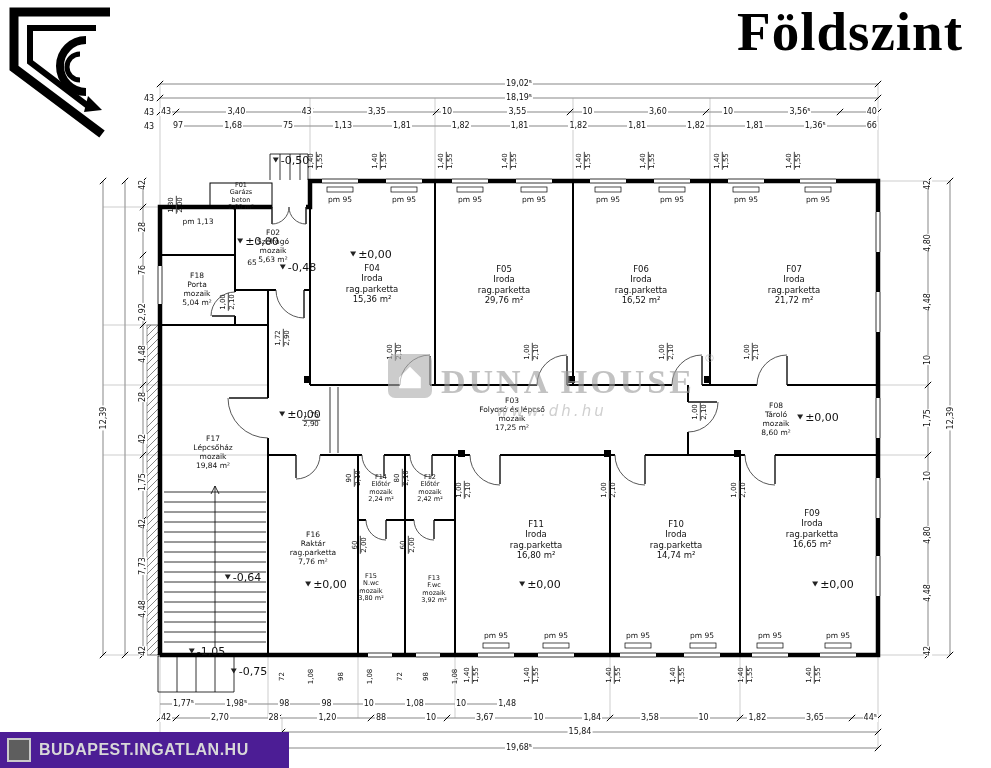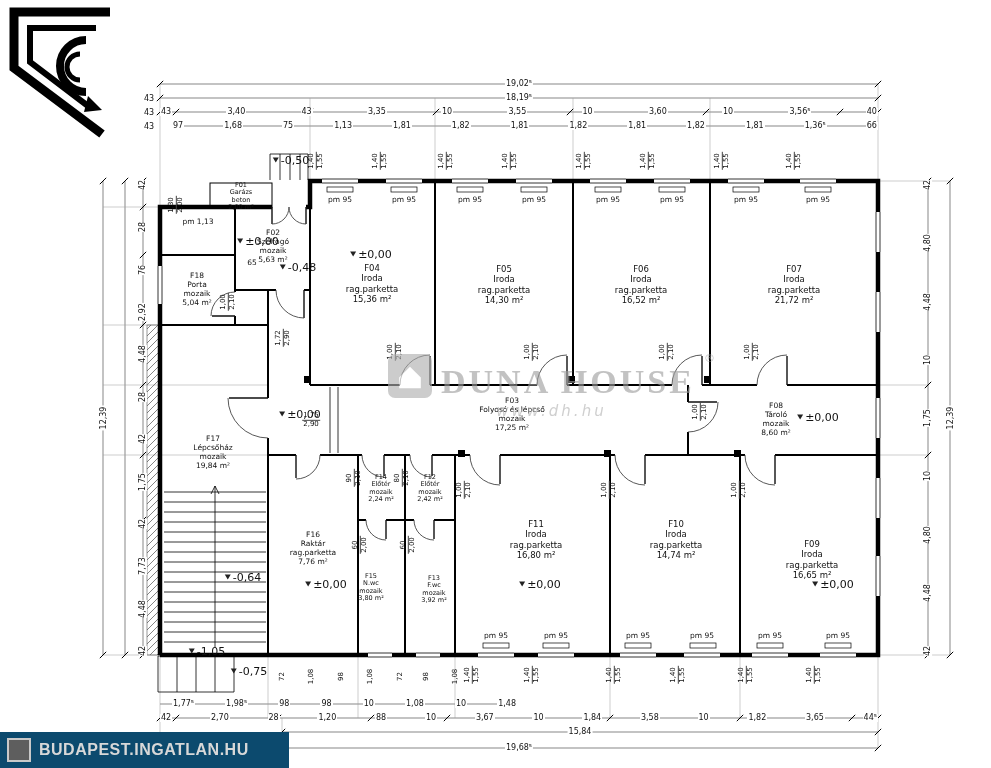--- a/index.html
+++ b/index.html
@@ -35,21 +35,21 @@
   .room.sm{font-size:7.5px;}
   .room.xs{font-size:6.5px;line-height:1.15;}
   
   .dhwm{position:absolute;left:388px;top:350px;opacity:.62;}
   .dh-row{display:flex;align-items:center;gap:9px;}
   .dh-logo{width:44px;height:44px;background:#aeaeae;border-radius:7px;display:flex;
            align-items:center;justify-content:center;}
   .dh-text{font-family:"Liberation Serif",serif;font-weight:700;font-size:34px;color:#9d9d9d;letter-spacing:3px;margin-top:13px;}
   .dh-reg{font-size:11px;color:#9d9d9d;align-self:flex-start;margin-top:2px;}
   .dh-url{text-align:center;font-size:15px;letter-spacing:3px;color:#b3b3b3;margin-top:1px;font-style:italic;}
-  .footer{position:absolute;left:0;top:732px;width:289px;height:36px;background:#0c4a6e;
+  .footer{position:absolute;left:0;top:732px;width:289px;height:36px;background:#4c1d95;
           display:flex;align-items:center;gap:8px;padding:0 7px;box-sizing:border-box;}
   .footer-logo{width:24px;height:24px;background:#5e5e5e;border:2px solid #c9c9c9;box-sizing:border-box;}
   .footer-text{font-family:"Liberation Sans",sans-serif;font-weight:700;font-size:16px;
                color:#d8d8d8;letter-spacing:.5px;}
 </style>
 </head>
 <body>
 
 <div class="canvas">
 
@@ -521,21 +521,21 @@
   <div class="room" style="left:372px;top:284px">
     <div>F04</div>
     <div>Iroda</div>
     <div>rag.parketta</div>
     <div>15,36 m²</div>
   </div>
   <div class="room" style="left:504px;top:285px">
     <div>F05</div>
     <div>Iroda</div>
     <div>rag.parketta</div>
-    <div>14,30 m²</div>
+    <div>29,76 m²</div>
   </div>
   <div class="room" style="left:641px;top:285px">
     <div>F06</div>
     <div>Iroda</div>
     <div>rag.parketta</div>
     <div>16,52 m²</div>
   </div>
   <div class="room" style="left:794px;top:285px">
     <div>F07</div>
     <div>Iroda</div>
@@ -595,21 +595,21 @@
     <div>Iroda</div>
     <div>rag.parketta</div>
     <div>16,80 m²</div>
   </div>
   <div class="room" style="left:676px;top:540px">
     <div>F10</div>
     <div>Iroda</div>
     <div>rag.parketta</div>
     <div>14,74 m²</div>
   </div>
-  <div class="room" style="left:812px;top:560px">
+  <div class="room" style="left:812px;top:529px">
     <div>F09</div>
     <div>Iroda</div>
     <div>rag.parketta</div>
     <div>16,65 m²</div>
   </div>
 
   <div class="dhwm">
     <div class="dh-row">
       <span class="dh-logo">
         <svg width="34" height="34" viewBox="0 0 44 44">
@@ -620,20 +620,21 @@
       <span class="dh-reg">®</span>
     </div>
     <div class="dh-url">www.dh.hu</div>
   </div>
 
   <div class="footer">
     <span class="footer-logo"></span>
     <span class="footer-text">BUDAPEST.INGATLAN.HU</span>
   </div>
 
+  <h1 class="title">Földszint</h1>
 
   <div class="corner-logo">
     <svg width="118" height="138" viewBox="0 0 118 138">
       <path d="M106,8 L10,8 L10,64 L98,130" stroke="#000" stroke-width="9" fill="none"></path>
       <path d="M92,24 L26,24 L26,58 L84,102" stroke="#000" stroke-width="6" fill="none"></path>
       <path d="M82,36 A26,26 0 1 0 82,88" stroke="#000" stroke-width="8" fill="none"></path>
       <path d="M76,50 A13,13 0 1 0 76,76" stroke="#000" stroke-width="5" fill="none"></path>
       <path d="M84,92 L98,106 L80,108 Z" fill="#000"></path>
     </svg>
   </div>

